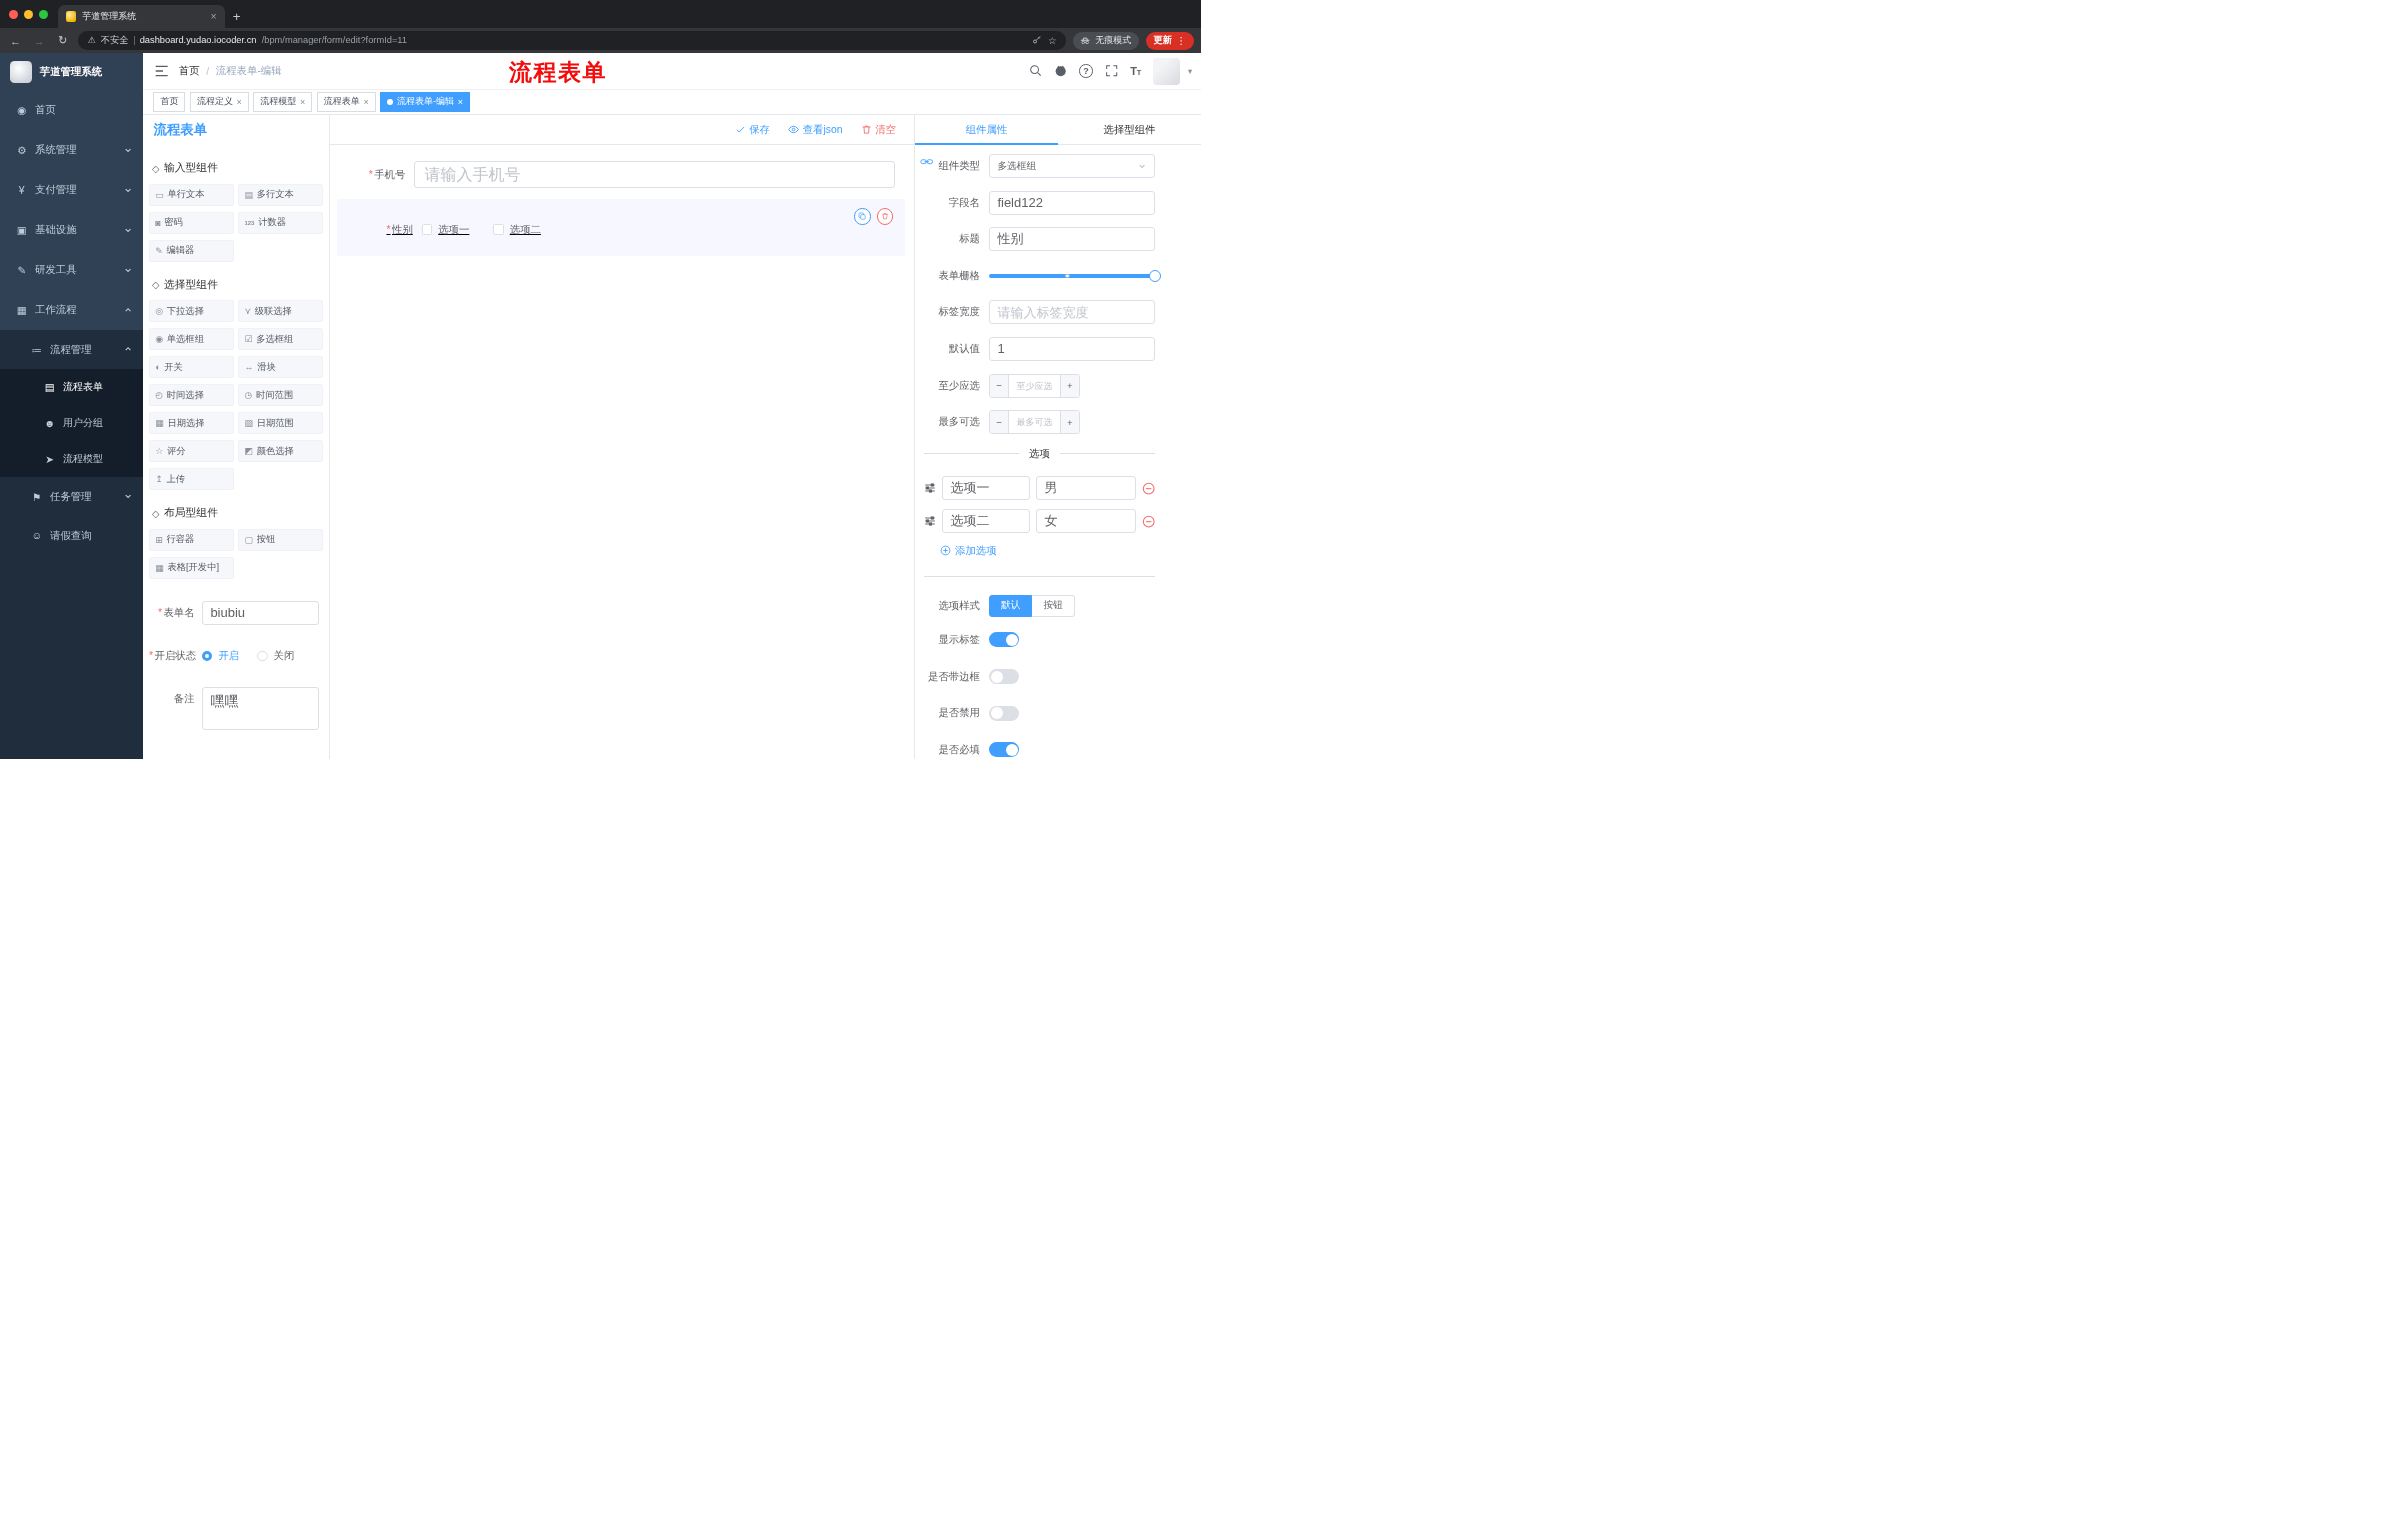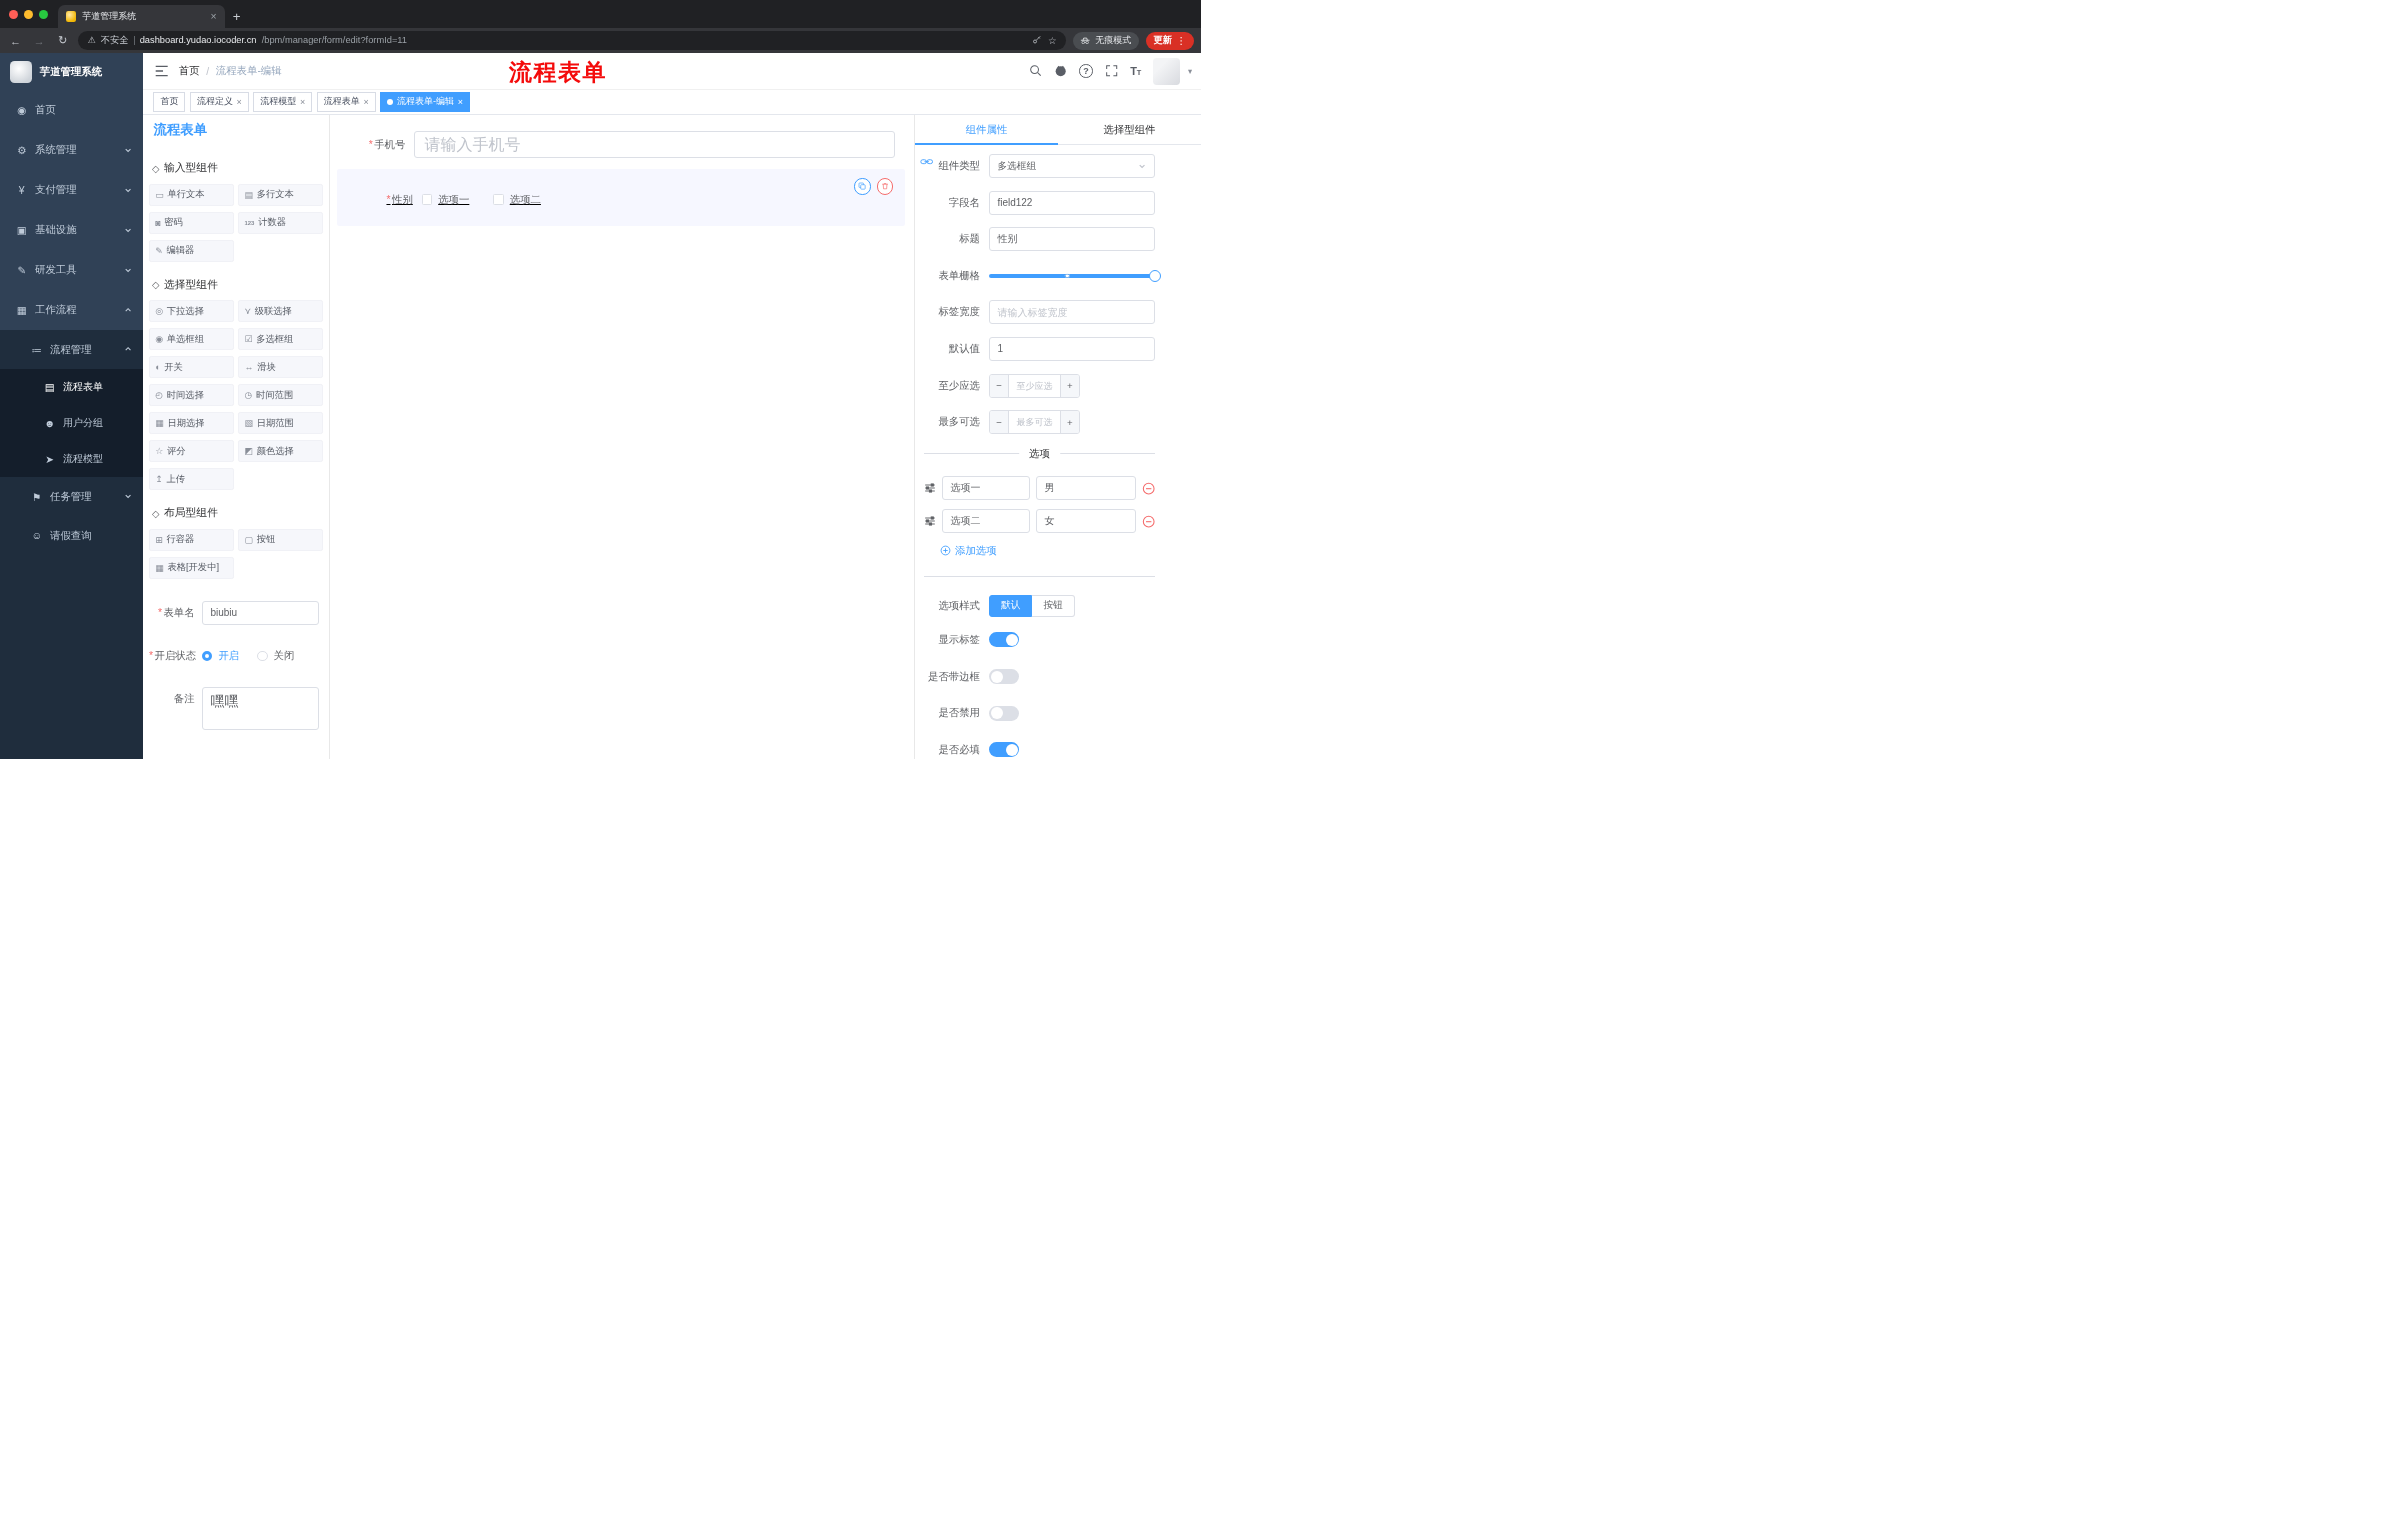--- a/index.html
+++ b/index.html
@@ -104,21 +104,21 @@
   .comp { height:22px; display:flex; align-items:center; gap:3.7px; padding:0 5.2px; background:#f6f7fb;
     border:0.7px solid #f0f1f6; border-radius:2.2px; font-size:9.3px; color:#555a63; white-space:nowrap; }
   .comp .gi { color:#8a8f99; font-size:9px; flex:none; }
   .comp .gi.num { font-size:6px; font-weight:bold; letter-spacing:0; }
 
   .pal-form { margin-top:22px; }
   .p-row { display:flex; align-items:flex-start; margin-bottom:19.3px; }
   .p-label { width:53px; text-align:right; padding-right:7.4px; font-size:10.4px; color:#606266;
     line-height:24px; flex:none; white-space:nowrap; }
   .req { color:#f56c6c; margin-right:1.5px; }
-  .ein { height:24px; border:0.7px solid #dcdfe6; border-radius:3px; padding:0 7.4px; font-size:10px;
+  .ein { height:24px; border:0.7px solid #dcdfe6; border-radius:3px; padding:0 7.4px; font-size:13px;
     color:#606266; width:100%; background:#fff; font-family:inherit; outline:none; }
   .ein::placeholder { color:#c0c4cc; }
   .p-ctrl { flex:1; padding-right:4.5px; }
   .radio-line { display:flex; align-items:center; gap:6px; line-height:24px; font-size:10.4px; }
   .radio { width:10.4px; height:10.4px; border-radius:50%; background:#fff; border:0.7px solid #dcdfe6; flex:none; }
   .radio.sel { border:3px solid #409eff; }
   .rl-on { color:#409eff; margin-right:12px; }
   .rl-off { color:#606266; }
   .etextarea { width:100%; height:43px; border:0.7px solid #dcdfe6; border-radius:3px; padding:4.5px 7.4px;
     font-size:14px; color:#606266; resize:none; font-family:inherit; outline:none; }
@@ -518,20 +518,41 @@
               </div>
             </div>
             <div class="p-row">
               <div class="p-label"><span>备注</span></div>
               <div class="p-ctrl"><textarea class="etextarea" style="">嘿嘿</textarea></div>
             </div>
           </div>
         </div>
 
         <div class="canvas">
+          <div class="c-toolbar">
+            <div class="tbtn">
+              <svg class="tico" viewBox="0 0 24 24">
+                  <path d="M4 12.5l5 5L20 6.5"></path>
+                </svg>
+              <span>保存</span>
+            </div>
+            <div class="tbtn">
+              <svg class="tico" viewBox="0 0 24 24">
+                  <path d="M1.5 12S5.5 5 12 5s10.5 7 10.5 7-4 7-10.5 7S1.5 12 1.5 12z"></path>
+                  <circle cx="12" cy="12" r="3"></circle>
+                </svg>
+              <span>查看json</span>
+            </div>
+            <div class="tbtn red">
+              <svg class="tico" viewBox="0 0 24 24">
+                  <path d="M3.5 6.5h17M9.5 6.5v-2h5v2M6.5 6.5l1 13.5h9l1-13.5"></path>
+                </svg>
+              <span>清空</span>
+            </div>
+          </div>
 
           <div class="c-body">
             <div class="c-row">
               <div class="c-label"><span class="req">*</span><span>手机号</span></div>
               <input class="c-input" placeholder="请输入手机号" style="">
             </div>
 
             <div class="widget">
               <div class="w-actions">
                 <span class="cbtn copy">

